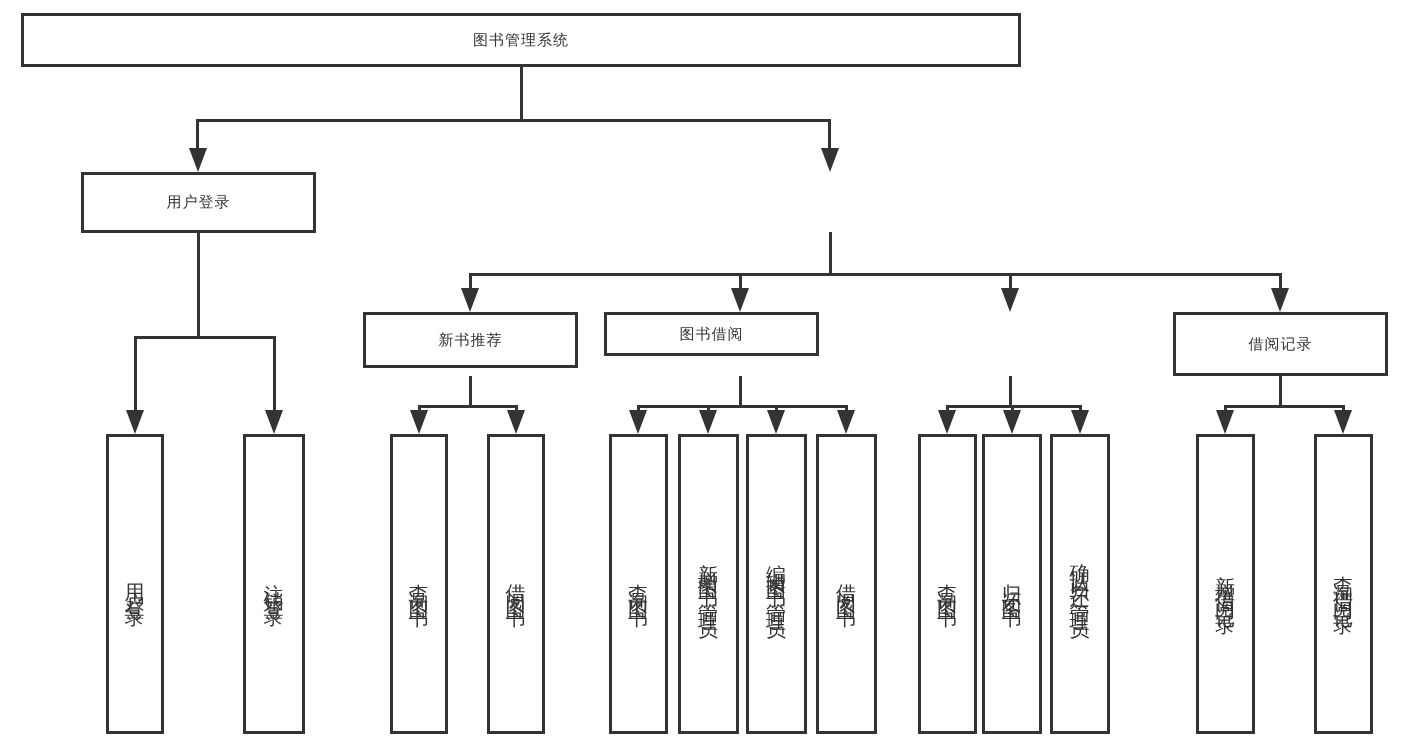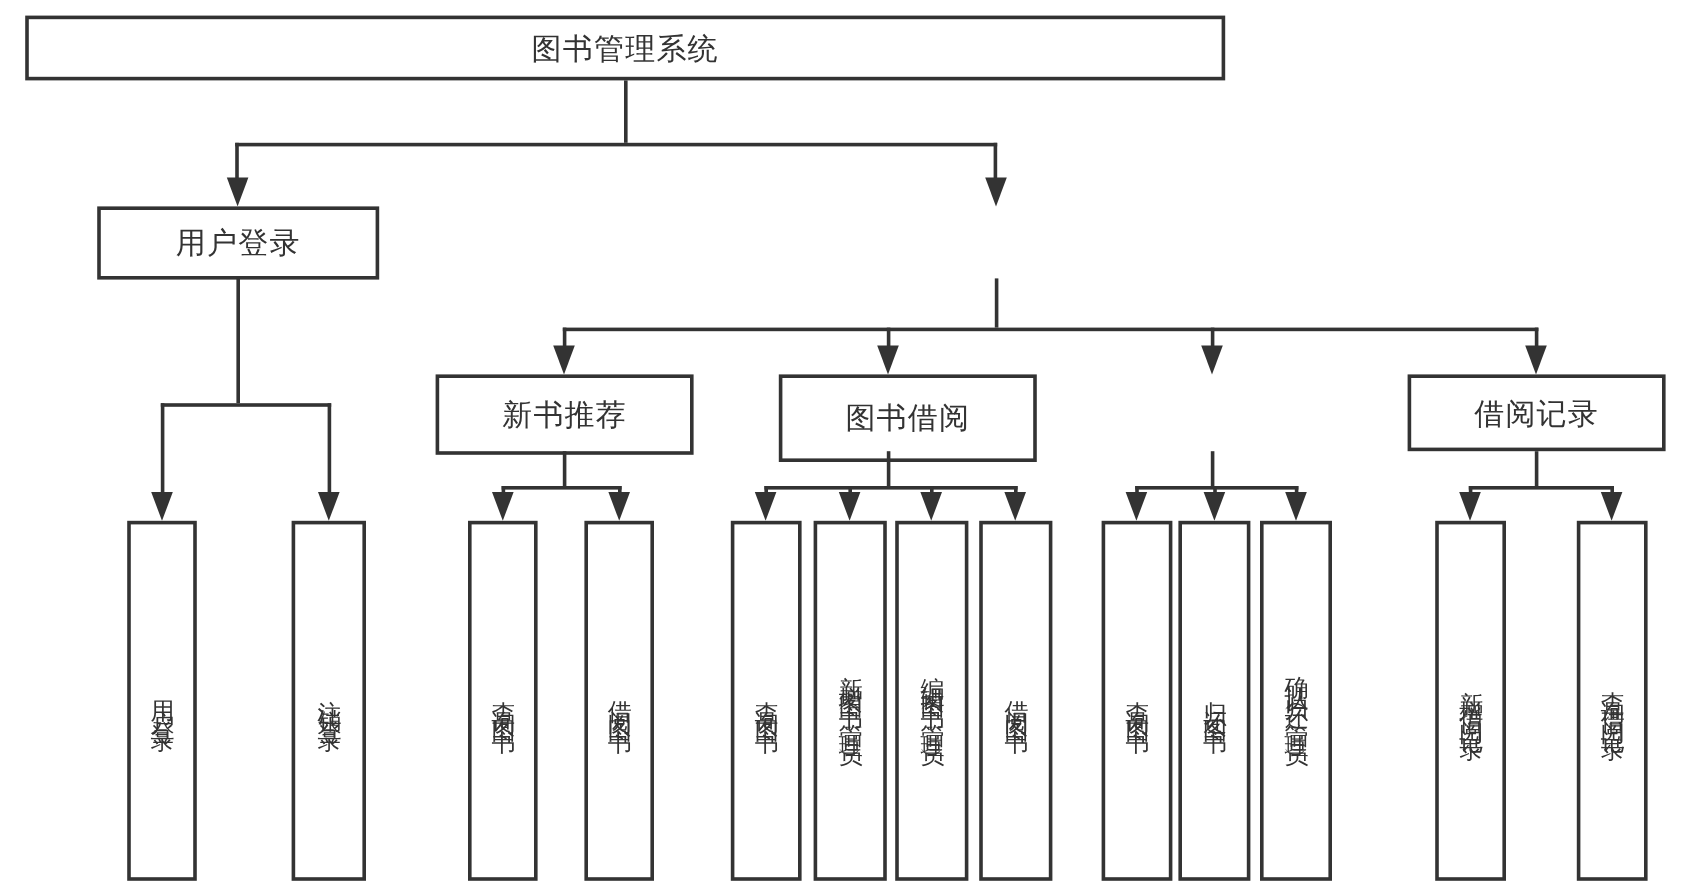--- a/index.html
+++ b/index.html
@@ -5,21 +5,21 @@
   html,body { margin:0; padding:0; background:#ffffff; }
   .stage {
     position:relative; width:1405px; height:747px; background:#ffffff;
     font-family:"Liberation Sans", sans-serif; overflow:hidden;
   }
   .node {
     position:absolute; box-sizing:border-box; border:3px solid #333333;
     background:#ffffff; display:flex; align-items:center; justify-content:center;
     color:#333333;
   }
-  .hlabel { font-size:25px; letter-spacing:1px; white-space:nowrap; }
+  .hlabel { font-size:15px; letter-spacing:1px; white-space:nowrap; }
   .vtext {
     writing-mode:vertical-rl; text-orientation:mixed;
     font-size:20px; letter-spacing:8px; color:#333333; line-height:1;
   }
   .v { position:absolute; width:3px; background:#333333; }
   .h { position:absolute; height:3px; background:#333333; }
   .arr {
     position:absolute; width:0; height:0;
     border-left:9px solid transparent; border-right:9px solid transparent;
     border-top:24px solid #333333;
@@ -60,24 +60,24 @@
   <div class="h" style="left:469px;top:273px;width:813px"></div>
   <div class="v" style="left:469px;top:273px;height:17px"></div>
   <div class="arr" style="left:461px;top:288px"></div>
   <div class="v" style="left:739px;top:273px;height:17px"></div>
   <div class="arr" style="left:731px;top:288px"></div>
   <div class="v" style="left:1009px;top:273px;height:17px"></div>
   <div class="arr" style="left:1001px;top:288px"></div>
   <div class="v" style="left:1279px;top:273px;height:17px"></div>
   <div class="arr" style="left:1271px;top:288px"></div>
 
-  <div class="node" style="left:363px;top:312px;width:215px;height:67px">
+  <div class="node" style="left:363px;top:312px;width:215px;height:56px">
     <span class="hlabel">新书推荐</span>
   </div>
-  <div class="node" style="left:649px;top:312px;width:215px;height:73px">
+  <div class="node" style="left:604px;top:312px;width:215px;height:44px">
     <span class="hlabel">图书借阅</span>
   </div>
   <div class="node" style="left:1173px;top:312px;width:215px;height:64px">
     <span class="hlabel">借阅记录</span>
   </div>
 
   <div class="v" style="left:469px;top:376px;height:30px"></div>
   <div class="h" style="left:418px;top:405px;width:100px"></div>
   <div class="v" style="left:418px;top:405px;height:7px"></div>
   <div class="arr" style="left:410px;top:410px"></div>

